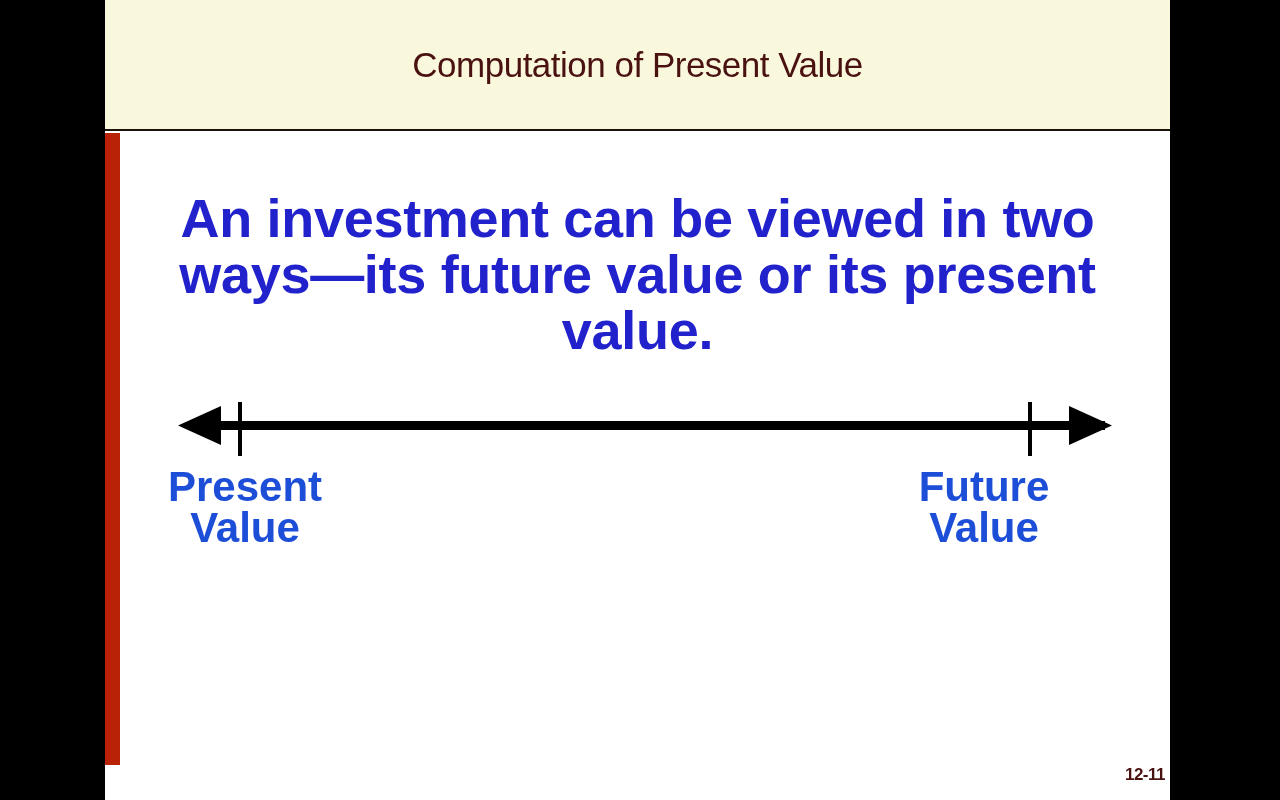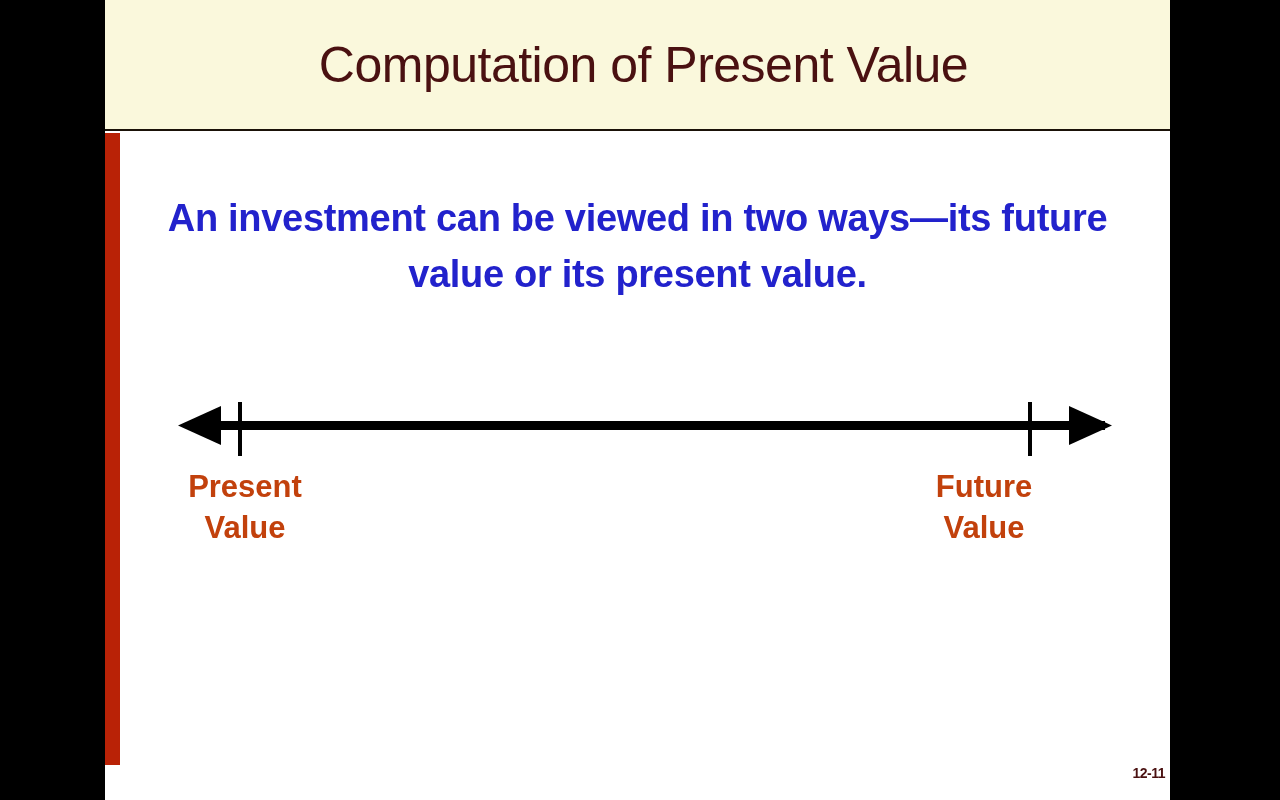--- a/index.html
+++ b/index.html
@@ -47,46 +47,45 @@
   .title-text {
     position: absolute;
     left: 0;
     top: 0;
     width: 1065px;
     height: 129px;
     display: flex;
     align-items: center;
     justify-content: center;
     font-family: "Liberation Sans", sans-serif;
-    font-size: 50px;
+    font-size: 35px;
     font-weight: 400;
     letter-spacing: -0.5px;
     color: #4a1111;
     white-space: nowrap;
-    padding-left: 6px;
   }
 
   
   .red-bar {
     position: absolute;
     left: 0px;
     top: 133px;
     width: 15px;
     height: 632px;
     background: #b92206;
   }
 
   
   .body-text {
     position: absolute;
     text-align: center;
     color: #2222cc;
     font-family: "Liberation Sans Narrow", "Liberation Sans", sans-serif;
     font-weight: bold;
-    font-size: 38px;
+    font-size: 54px;
     line-height: 56px;
     letter-spacing: -0.3px;
   }
   .body-top {
     left: 60px;
     top: 190px;
     width: 945px;
   }
   .body-bottom {
     left: 60px;
@@ -103,24 +102,24 @@
     height: 160px;
   }
   .tl-svg {
     position: absolute;
     left: 0;
     top: 0;
     display: block;
   }
   .tl-label {
     position: absolute;
-    color: #c2410c;
+    color: #1d4ed8;
     font-family: "Liberation Sans", sans-serif;
     font-weight: bold;
-    font-size: 31px;
+    font-size: 42px;
     line-height: 41px;
     text-align: center;
     white-space: pre-line;
   }
   .tl-label-present {
     left: 40px;
     top: 76px;
     width: 200px;
   }
   .tl-label-future {
@@ -129,21 +128,21 @@
     width: 200px;
   }
 
   
   .slide-number {
     position: absolute;
     right: 5px;
     top: 765px;
     font-family: "Liberation Sans", sans-serif;
     font-weight: bold;
-    font-size: 14px;
+    font-size: 17px;
     color: #4a1111;
     letter-spacing: -0.5px;
   }
 </style>
 </head>
 <body>
 
 <div class="stage">
 
   <div class="slide">

